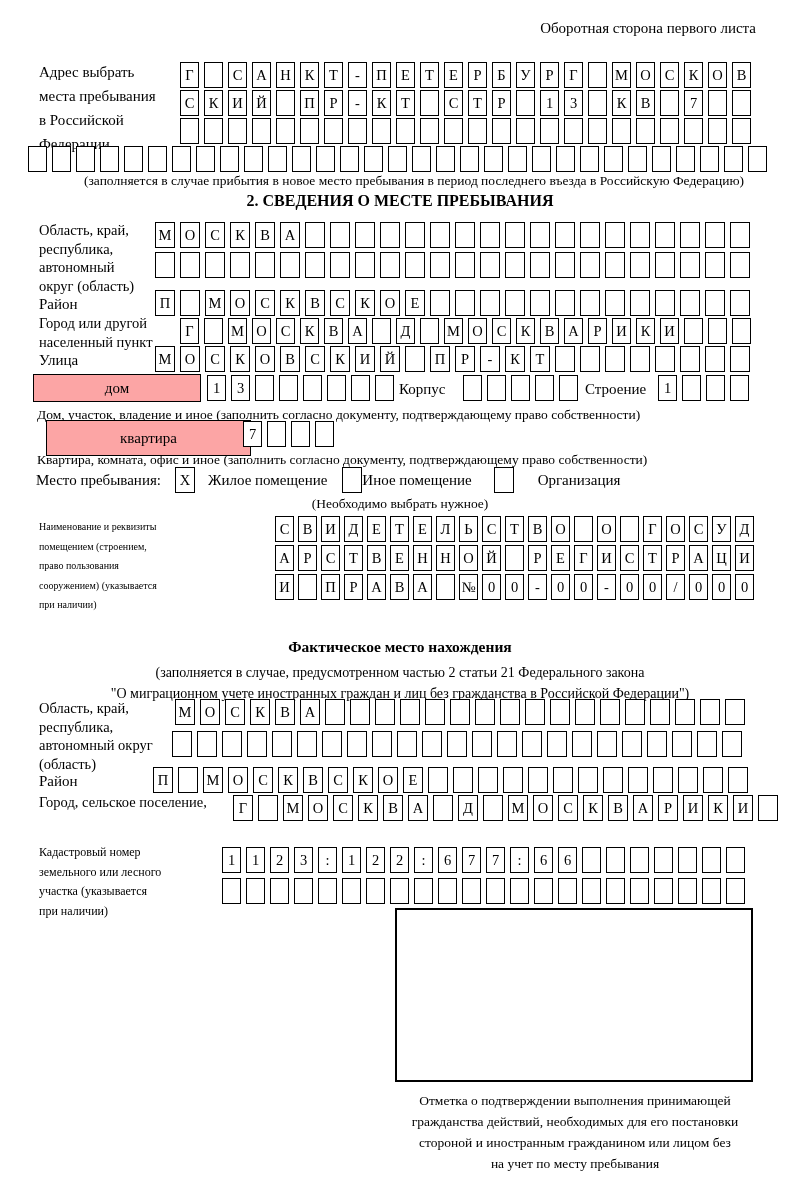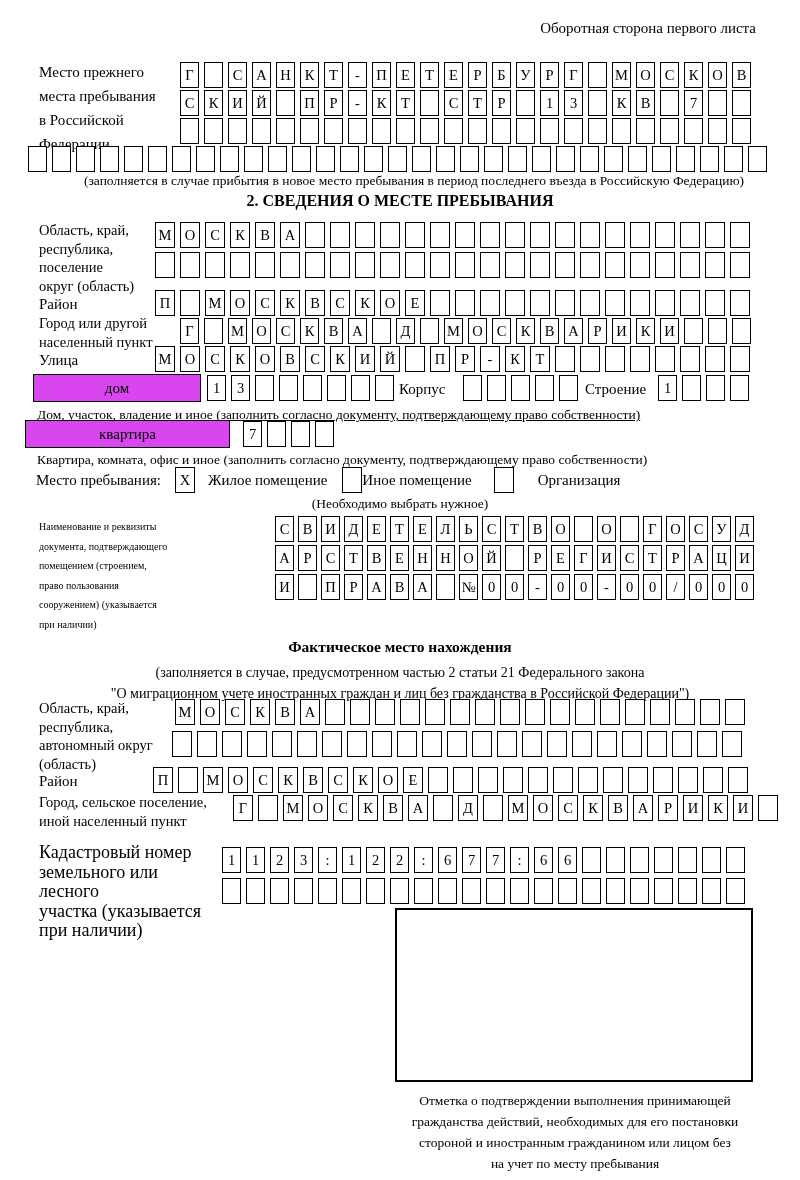--- a/index.html
+++ b/index.html
@@ -8,31 +8,31 @@
   .lbl{font-size:15px;line-height:24px;}
   .lbl-sm{font-size:10px;line-height:19.5px;}
   .note{font-size:13.5px;}
   .center{left:0;right:0;text-align:center;}
   .bold{font-weight:bold;}
   .row{position:absolute;display:flex;gap:5px;}
   .row .c{width:19px;height:26px;border:1.6px solid #000;box-sizing:border-box;display:flex;align-items:center;justify-content:center;font-size:14.5px;background:#fff;flex:0 0 auto;}
   .p25 .c{width:20px;}
   .docrow{gap:4px;}
   .cbox{width:20px;height:26px;border:1.6px solid #000;box-sizing:border-box;display:flex;align-items:center;justify-content:center;font-size:14.5px;flex:0 0 auto;}
-  .widebox{border:1.6px solid #000;box-sizing:border-box;display:flex;align-items:center;justify-content:center;font-size:15px;background:#d946ef;}
+  .widebox{border:1.6px solid #000;box-sizing:border-box;display:flex;align-items:center;justify-content:center;font-size:15px;background:#fca5a5;}
   .stamp-box{border:2px solid #000;box-sizing:border-box;background:#fff;}
   .stayrow{display:flex;align-items:center;}
 </style>
 </head>
 <body>
 
 <div class="abs lbl" style="top:16px;right:44px;margin-left:20px;">Оборотная сторона первого листа</div>
 
 <div class="abs lbl" style="left:39px;top:60px;width:140px;">
-    <div>Место прежнего</div>
+    <div>Адрес выбрать</div>
     <div>места пребывания</div>
     <div>в Российской</div>
     <div>Федерации</div>
   </div>
 <div class="row" style="left:180px;top:62px;">
     <span class="c">Г</span>
     <span class="c"></span>
     <span class="c">С</span>
     <span class="c">А</span>
     <span class="c">Н</span>
@@ -141,21 +141,21 @@
     <span class="c"></span>
     <span class="c"></span>
   </div>
 <div class="abs note center" style="top:173px;padding-left:28px;">(заполняется в случае прибытия в новое место пребывания в период последнего въезда в Российскую Федерацию)</div>
 
 <div class="abs center bold" style="top:192px;font-size:16px;">2. СВЕДЕНИЯ О МЕСТЕ ПРЕБЫВАНИЯ</div>
 
 <div class="abs" style="left:39px;top:221px;width:120px;font-size:14.5px;line-height:18.5px;">
     <div>Область, край,</div>
     <div>республика,</div>
-    <div>поселение</div>
+    <div>автономный</div>
     <div>округ (область)</div>
   </div>
 <div class="row p25" style="left:155px;top:222px;">
     <span class="c">М</span>
     <span class="c">О</span>
     <span class="c">С</span>
     <span class="c">К</span>
     <span class="c">В</span>
     <span class="c">А</span>
     <span class="c"></span>
@@ -312,23 +312,23 @@
     <span class="c"></span>
     <span class="c"></span>
   </div>
 <div class="abs lbl" style="left:585px;top:377px;">Строение</div>
 <div class="row" style="left:658px;top:375px;">
     <span class="c">1</span>
     <span class="c"></span>
     <span class="c"></span>
     <span class="c"></span>
   </div>
-<div class="abs note" style="left:37px;top:407px;text-decoration:underline;">Дом, участок, владение и иное (заполнить согласно документу, подтверждающему право собственности)</div>
-
-<div class="abs widebox" style="left:25px;top:420px;width:205px;height:28px;">
+<div class="abs note" style="left:37px;top:407px;">Дом, участок, владение и иное (заполнить согласно документу, подтверждающему право собственности)</div>
+
+<div class="abs widebox" style="left:46px;top:420px;width:205px;height:36px;">
     <span>квартира</span>
   </div>
 <div class="row" style="left:243px;top:421px;">
     <span class="c">7</span>
     <span class="c"></span>
     <span class="c"></span>
     <span class="c"></span>
   </div>
 <div class="abs note" style="left:37px;top:452px;">Квартира, комната, офис и иное (заполнить согласно документу, подтверждающему право собственности)</div>
 
@@ -338,21 +338,20 @@
   <span class="lbl" style="margin-left:13px;">Жилое помещение</span>
   <span class="cbox" style="margin-left:15px;"></span>
   <span class="lbl" style="">Иное помещение</span>
   <span class="cbox" style="margin-left:22px;"></span>
   <span class="lbl" style="margin-left:24px;">Организация</span>
 </div>
 <div class="abs note center" style="top:496px;">(Необходимо выбрать нужное)</div>
 
 <div class="abs lbl-sm" style="left:39px;top:517px;width:215px;">
     <div>Наименование и реквизиты</div>
-    <div>документа, подтверждающего</div>
     <div>помещением (строением,</div>
     <div>право пользования</div>
     <div>сооружением) (указывается</div>
     <div>при наличии)</div>
   </div>
 <div class="row docrow" style="left:275px;top:516px;">
     <span class="c">С</span>
     <span class="c">В</span>
     <span class="c">И</span>
     <span class="c">Д</span>
@@ -507,21 +506,20 @@
     <span class="c"></span>
     <span class="c"></span>
     <span class="c"></span>
     <span class="c"></span>
     <span class="c"></span>
     <span class="c"></span>
   </div>
 
 <div class="abs" style="left:39px;top:793px;width:200px;font-size:14.5px;line-height:19px;">
     <div>Город, сельское поселение,</div>
-    <div>иной населенный пункт</div>
   </div>
 <div class="row p25" style="left:233px;top:795px;">
     <span class="c">Г</span>
     <span class="c"></span>
     <span class="c">М</span>
     <span class="c">О</span>
     <span class="c">С</span>
     <span class="c">К</span>
     <span class="c">В</span>
     <span class="c">А</span>
@@ -534,21 +532,21 @@
     <span class="c">К</span>
     <span class="c">В</span>
     <span class="c">А</span>
     <span class="c">Р</span>
     <span class="c">И</span>
     <span class="c">К</span>
     <span class="c">И</span>
     <span class="c"></span>
   </div>
 
-<div class="abs" style="left:39px;top:843px;width:180px;font-size:18px;line-height:19.5px;">
+<div class="abs" style="left:39px;top:843px;width:180px;font-size:12px;line-height:19.5px;">
     <div>Кадастровый номер</div>
     <div>земельного или лесного</div>
     <div>участка (указывается</div>
     <div>при наличии)</div>
   </div>
 <div class="row" style="left:222px;top:847px;">
     <span class="c">1</span>
     <span class="c">1</span>
     <span class="c">2</span>
     <span class="c">3</span>

